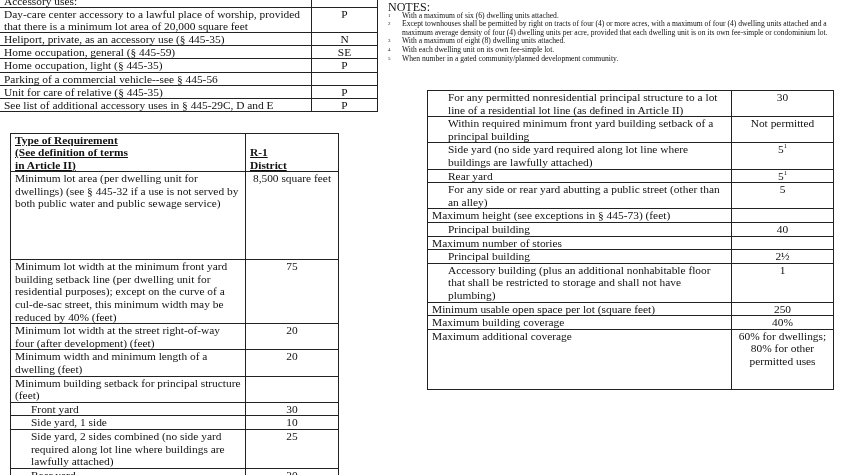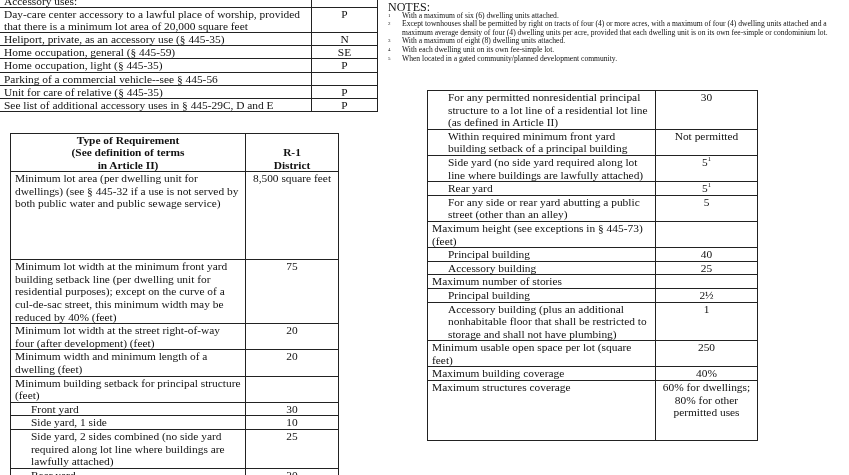--- a/index.html
+++ b/index.html
@@ -3,30 +3,30 @@
 <meta charset="utf-8">
 <style>
   html, body { margin:0; padding:0; background:#ffffff; }
   body { width:849px; height:475px; position:relative; overflow:hidden;
          font-family:"Liberation Serif", serif; color:#111; }
   table { border-collapse:collapse; position:absolute; }
   td, th { border:1.3px solid #222; padding:0 4px; vertical-align:top;
            font-size:11.4px; line-height:12.6px; font-weight:normal; }
   td.val { text-align:center; padding:0 2px; }
   td.ind { padding-left:20px; }
-  th { font-weight:bold; text-align:center; vertical-align:bottom; line-height:12.4px; }
+  th { font-weight:bold; text-align:left; vertical-align:bottom; line-height:12.4px;text-decoration:underline; }
 
   #uses-table { left:-1px; top:-6px; width:379px; }
   #uses-table td { line-height:12.1px; font-size:11.4px; }
   #uses-table td.val { width:61px; }
 
   #req-left { left:10px; top:133px; width:329px; }
   #req-left td.val { width:88px; }
 
-  #req-right { left:427px; top:90px; width:331px; }
+  #req-right { left:427px; top:90px; width:407px; }
   #req-right td.val { width:97px; }
 
   #notes { position:absolute; left:388px; top:3px; width:460px;
            font-size:7.6px; line-height:8.6px; }
   #notes .title { font-size:12px; }
   #notes .note { display:flex; }
   #notes .num { width:14px; font-size:5px; vertical-align:top; flex:0 0 14px; padding-top:0px; }
   #notes .txt { flex:1; }
   sup { font-size:6.5px; line-height:0; vertical-align:super; }
   .tall-a { height:88px;margin-left:22px; }
@@ -85,21 +85,21 @@
   <div class="note">
     <span class="num">3</span>
     <span class="txt">With a maximum of eight (8) dwelling units attached.</span>
   </div>
   <div class="note">
     <span class="num">4</span>
     <span class="txt">With each dwelling unit on its own fee-simple lot.</span>
   </div>
   <div class="note">
     <span class="num">5</span>
-    <span class="txt">When located in a gated community/planned development community.</span>
+    <span class="txt">When number in a gated community/planned development community.</span>
   </div>
 </div>
 
 <table id="req-left">
   <tbody>
       <tr>
     <th>
       <div>Type of Requirement</div>
       <div>(See definition of terms</div>
       <div>in Article II)</div>
@@ -173,41 +173,37 @@
   </tr>
   <tr>
     <td>Maximum height (see exceptions in § 445-73) (feet)</td>
     <td class="val"></td>
   </tr>
   <tr>
     <td class="ind">Principal building</td>
     <td class="val">40</td>
   </tr>
   <tr>
-    <td class="ind">Accessory building</td>
-    <td class="val">25</td>
-  </tr>
-  <tr>
     <td>Maximum number of stories</td>
     <td class="val"></td>
   </tr>
   <tr>
     <td class="ind">Principal building</td>
     <td class="val">2½</td>
   </tr>
   <tr>
     <td class="ind">Accessory building (plus an additional nonhabitable floor that shall be restricted to storage and shall not have plumbing)</td>
     <td class="val">1</td>
   </tr>
   <tr>
     <td>Minimum usable open space per lot (square feet)</td>
     <td class="val">250</td>
   </tr>
   <tr>
     <td>Maximum building coverage</td>
     <td class="val">40%</td>
   </tr>
   <tr class="tall-b">
-    <td>Maximum structures coverage</td>
+    <td>Maximum additional coverage</td>
     <td class="val">60% for dwellings; 80% for other permitted uses</td>
   </tr>
 </tbody>
   </table>
 
 </body></html>

